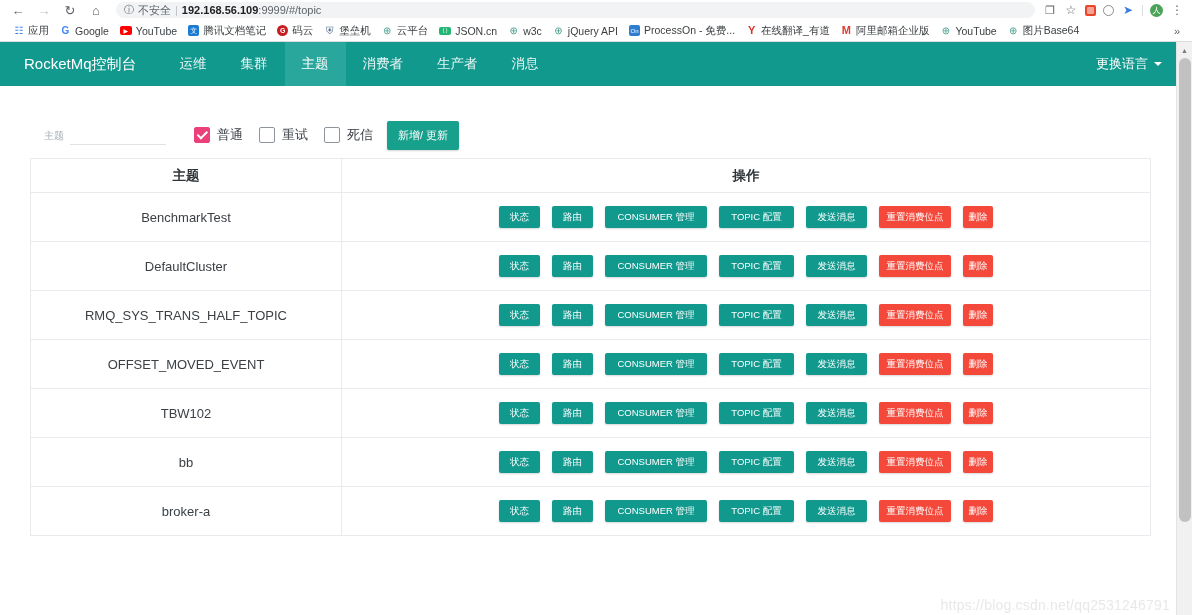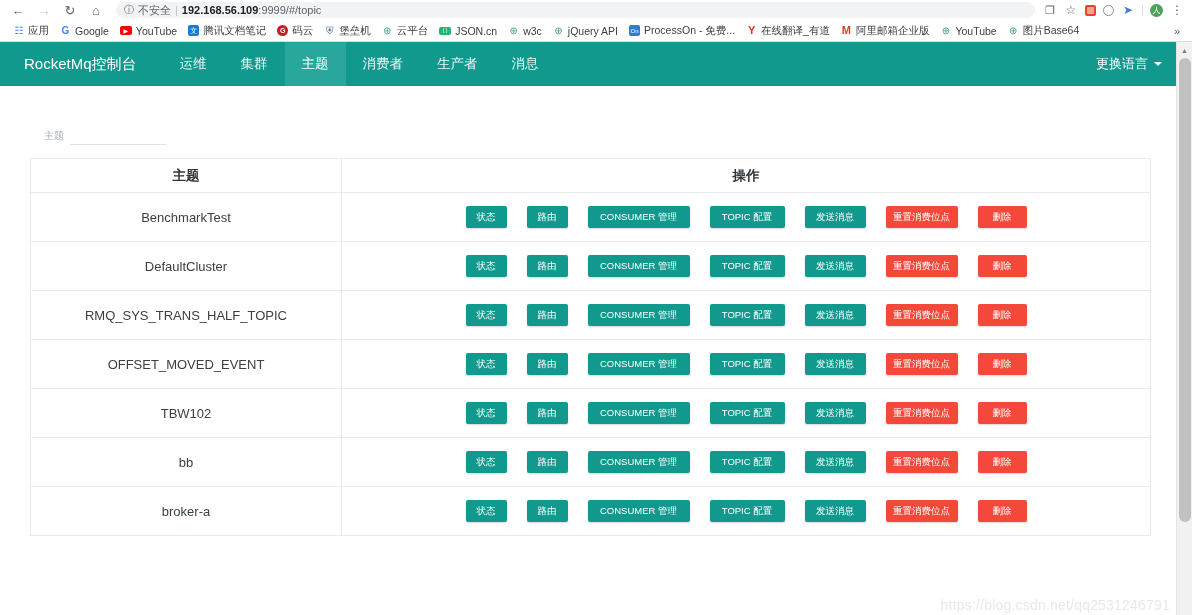--- a/index.html
+++ b/index.html
@@ -261,42 +261,42 @@
     color: #2f3438;
     font-weight: 700;
   }
   table.topics td.name-cell {
     height: 49px;
     font-size: 13px;
     color: #3b4045;
   }
   col.c-name { width: 311px; }
   col.c-ops  { width: 809px; }
-  .ops { display: flex; align-items: center; justify-content: center; gap: 20px; }
+  .ops { display: flex; align-items: center; justify-content: center; gap: 12px; }
   .op-btn {
     font-size: 9.5px;
     color: #ffffff;
     background: #11998e;
     border: none;
     border-radius: 2px;
     padding: 6px 0;
     box-shadow: 0 1px 2px rgba(0,0,0,0.16);
     white-space: nowrap;
     font-family: "Liberation Sans", sans-serif;
     line-height: 1;
     text-align: center;
   }
   .op-btn.danger { background: #f4483a; }
   .w-status { width: 41px; }
   .w-route  { width: 41px; }
   .w-consumer { width: 102px; }
   .w-topiccfg { width: 75px; }
   .w-send { width: 61px; }
   .w-reset { width: 72px; }
-  .w-del { width: 49px; }
+  .w-del { width: 30px; }
 
   
   .scrollbar {
     position: absolute;
     top: 0; right: 0;
     width: 16px;
     height: 573px;
     background: #f1f1f1;
     border-left: 1px solid #e4e4e4;
   }
@@ -443,20 +443,35 @@
         <span class="caret-down"></span>
       </div>
     </div>
 
     <div class="filter-row">
       <div class="field-group">
         <span class="field-label">主题</span>
         <input class="field-input" type="text" value="" style="">
       </div>
 
+      <div class="checks">
+        <div class="check-item">
+          <span class="cbox checked"></span>
+          <span class="check-label">普通</span>
+        </div>
+        <div class="check-item">
+          <span class="cbox"></span>
+          <span class="check-label">重试</span>
+        </div>
+        <div class="check-item">
+          <span class="cbox"></span>
+          <span class="check-label">死信</span>
+        </div>
+        <button class="btn-add">新增/ 更新</button>
+      </div>
     </div>
 
     <div class="table-wrap">
       <table class="topics">
         <colgroup>
           <col class="c-name">
           <col class="c-ops">
         </colgroup>
         <thead>
           <tr>

